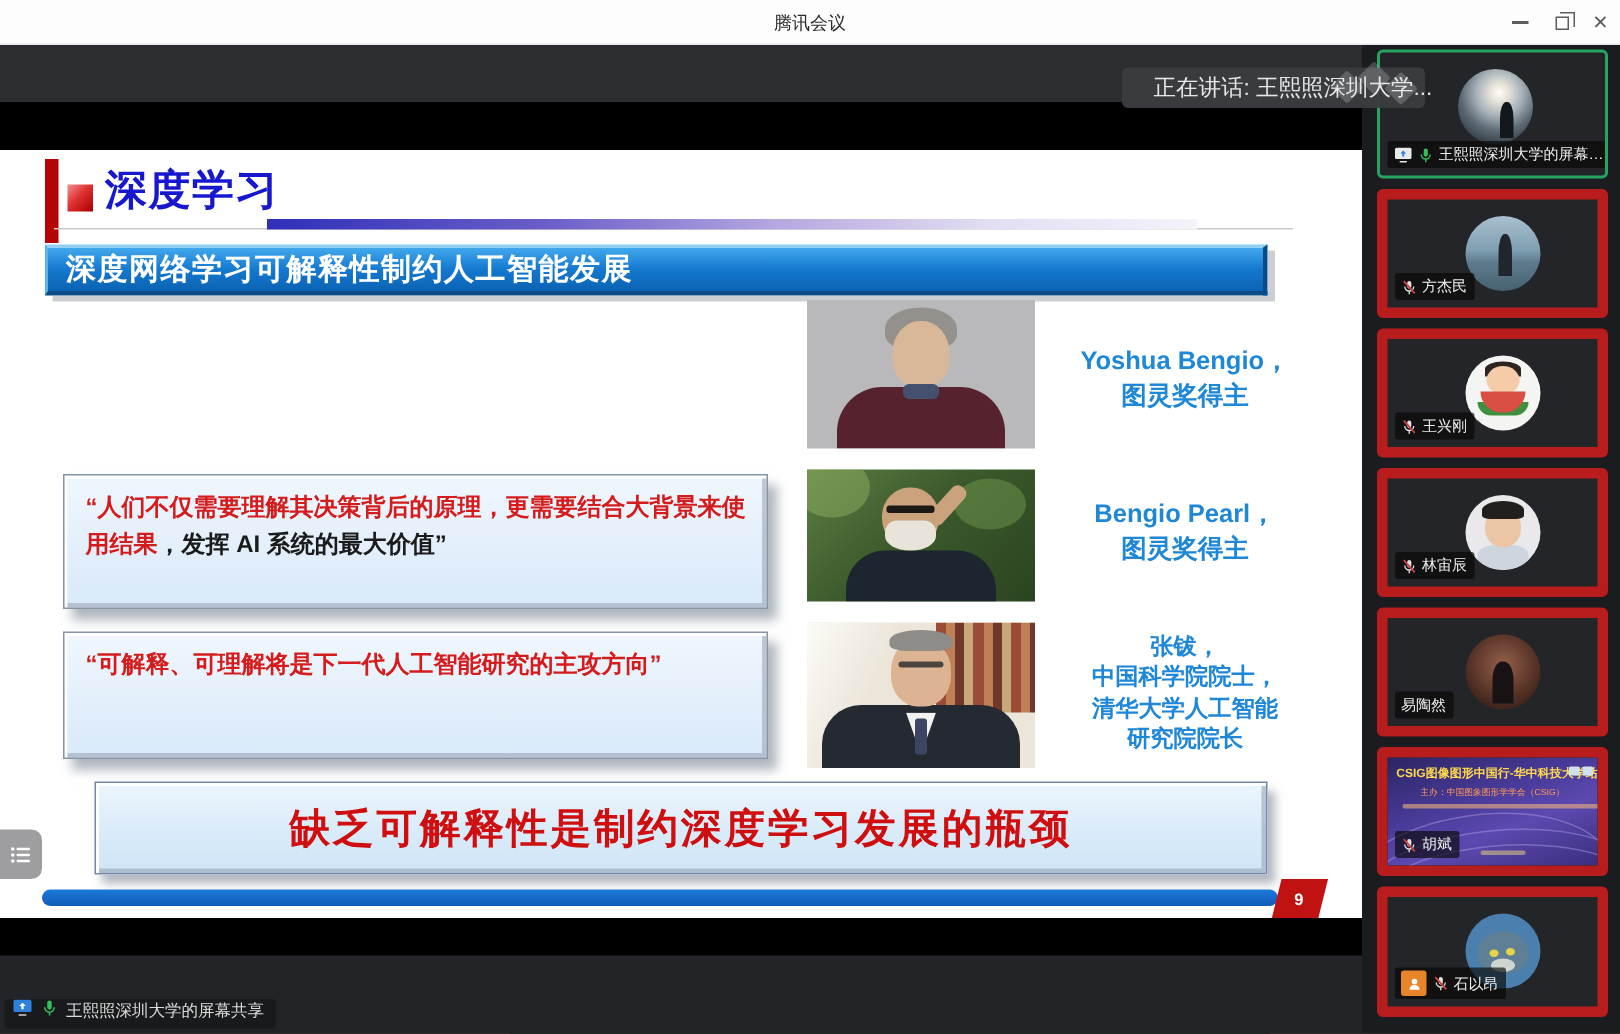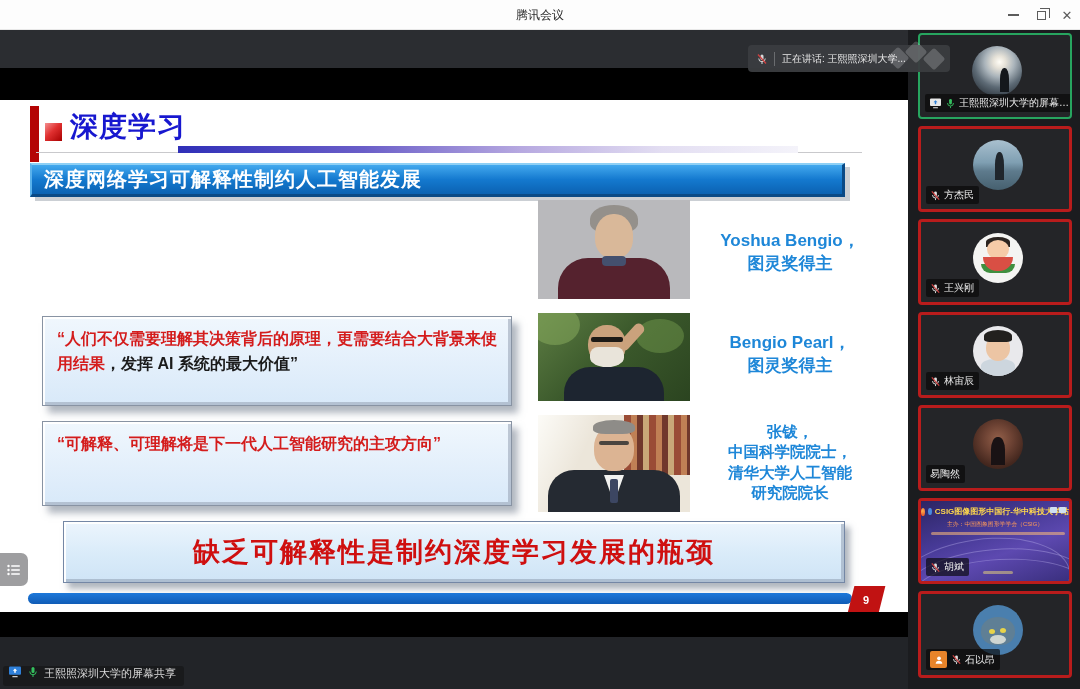--- a/index.html
+++ b/index.html
@@ -18,21 +18,21 @@
 
   
   #topstrip{left:0;top:30px;width:908px;height:38px;background:#2b2d31;}
   #black-top{left:0;top:68px;width:908px;height:32px;background:#000;}
   #black-bottom{left:0;top:612px;width:908px;height:25px;background:#000;}
   #bottomstrip{left:0;top:637px;width:908px;height:52px;background:#222428;}
 
   
   #speak-pill{left:748px;top:45px;height:27px;width:202px;background:rgba(58,60,64,.96);border-radius:4px;display:flex;align-items:center;padding:0 8px;z-index:6;}
   #speak-pill .divider{width:1px;height:14px;background:rgba(255,255,255,.25);margin:0 7px 0 6px;}
-  #speak-text{font-size:10px;color:#e6e6e6;white-space:nowrap;}
+  #speak-text{font-size:15px;color:#e6e6e6;white-space:nowrap;}
   .wm{position:absolute;width:16px;height:16px;background:rgba(230,230,235,.22);transform:rotate(45deg);z-index:7;border-radius:2px;}
 
   
   #share-tag{left:3px;top:666px;height:20px;display:flex;gap:5px;background:#191a1c;border-radius:3px;padding:0 8px 0 5px;z-index:5;}
   #share-tag span{font-size:11px;color:#dcdcdc;white-space:nowrap;}
 
   
   #handle{left:0;top:553px;width:28px;height:33px;background:rgba(150,150,152,.92);border-radius:0 7px 7px 0;display:flex;align-items:center;justify-content:center;z-index:8;}
 
   
@@ -63,21 +63,21 @@
 
   #conclusion{left:63px;top:421px;width:782px;height:62px;background:linear-gradient(180deg,#ecf5fd 0%,#d9ebf9 55%,#cfe4f6 100%);border:1px solid #7487a5;box-shadow:inset 2px 2px 0 rgba(255,255,255,.95),inset -3px -3px 0 rgba(150,165,185,.6),5px 6px 6px rgba(100,112,128,.5);display:flex;align-items:center;justify-content:center;}
   #conclusion span{color:#cf0f0f;font-size:27px;font-weight:bold;letter-spacing:2px;}
 
   #progress{left:28px;top:493px;width:824px;height:11px;border-radius:6px;background:linear-gradient(180deg,#1d78da 0%,#105cb6 100%);}
   #pageflag{left:851px;top:486px;width:31px;height:27px;background:#c11212;transform:skewX(-14deg);display:flex;align-items:center;justify-content:center;z-index:3;}
   #pageflag span{color:#fff;font-size:11px;font-weight:bold;transform:skewX(14deg);}
 
   
   #sidebar{left:908px;top:30px;width:172px;height:659px;background:#1b1c1f;}
-  .tile{position:absolute;left:10px;width:154px;height:86px;background:#242528;border:3px solid #b91c1c;border-radius:4px;overflow:hidden;}
+  .tile{position:absolute;left:10px;width:154px;height:86px;background:#242528;border:7px solid #b91c1c;border-radius:4px;overflow:hidden;}
   .tile.active{border:2px solid #27a55f;}
   .avatar{position:absolute;left:52px;top:11px;width:50px;height:50px;border-radius:50%;overflow:hidden;}
   .tag{position:absolute;left:5px;bottom:5px;display:flex;align-items:center;gap:3px;background:rgba(8,8,8,.66);border-radius:2px;padding:2px 5px 2px 4px;}
   .tag span{font-size:10px;color:#ededed;white-space:nowrap;overflow:hidden;text-overflow:ellipsis;max-width:118px;}
   .badge-host{width:17px;height:17px;background:#e8842a;border-radius:2px;display:flex;align-items:center;justify-content:center;margin-right:1px;}
 
   
   .av-sunset{background:radial-gradient(circle at 55% 32%,#fffdf6 0%,#e6e2d8 14%,#aab4bb 34%,#5d6a75 58%,#2c343c 85%);}
   .av-sunset .fig{position:absolute;left:28px;top:22px;width:9px;height:24px;background:#14181c;border-radius:45% 45% 0 0;}
   .av-sea{background:linear-gradient(180deg,#a9c0cf 0%,#7f9fb2 45%,#5e7b8d 62%,#46606f 100%);}

